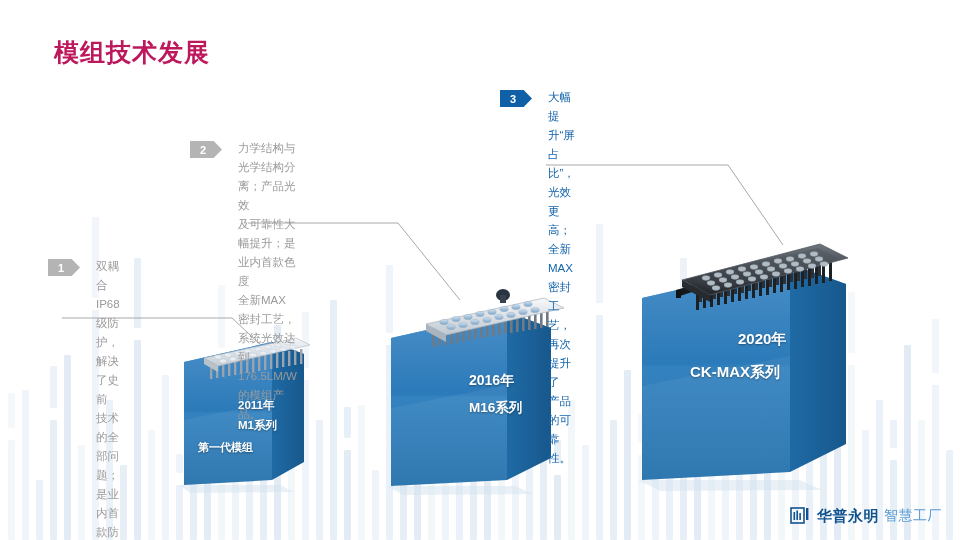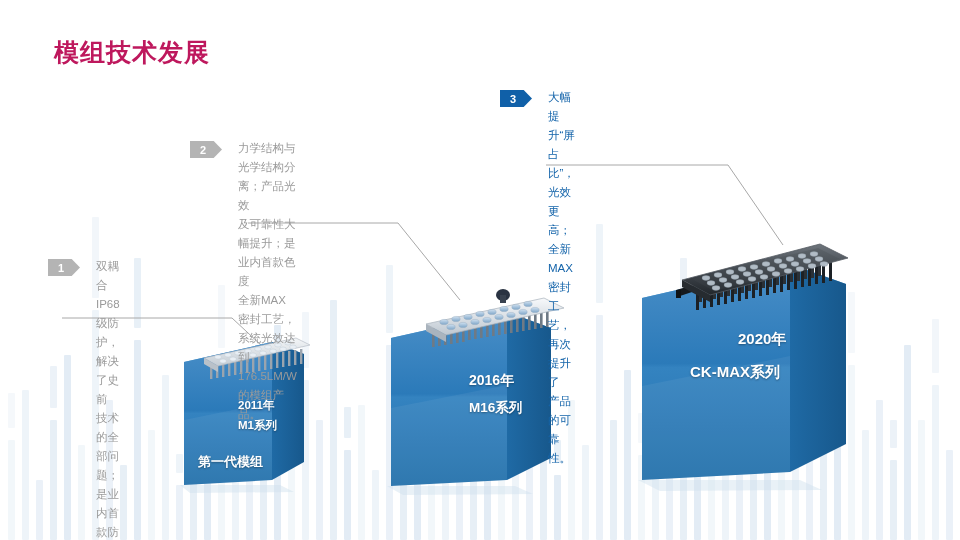--- a/index.html
+++ b/index.html
@@ -209,21 +209,21 @@
       </defs>
       <polygon points="8,22 96,2 128,14 40,35" fill="url(#t1)"></polygon>
       <polygon points="96,2 128,14 128,122 96,140" fill="url(#s1)"></polygon>
       <polygon points="8,22 96,2 96,140 8,145" fill="url(#f1)"></polygon>
       <polygon points="8,80 96,62 96,140 8,145" fill="#ffffff" opacity="0.06"></polygon>
       <polygon points="40,35 128,14 128,122 40,128" fill="none"></polygon>
       <polygon points="4,145 104,145 118,152 14,153" fill="#cfe0ee" opacity="0.45"></polygon>
     </svg>
     <div class="lbl" style="left:62px;top:58px;font-size:11.5px;">2011年</div>
     <div class="lbl" style="left:62px;top:78px;font-size:11.5px;">M1系列</div>
-    <div class="lbl" style="left:22px;top:113px;font-size:13px;">第一代模组</div>
+    <div class="lbl" style="left:22px;top:100px;font-size:11px;">第一代模组</div>
   </div>
 
   <div class="cube" style="left:383px;top:308px;">
     <svg width="190" height="190" viewBox="0 0 190 190">
       <defs>
         <linearGradient id="f2" x1="0" y1="0" x2="0" y2="1">
           <stop offset="0%" stop-color="#4a8fc8"></stop>
             <stop offset="47%" stop-color="#2b7ab9"></stop>
           <stop offset="49%" stop-color="#3483c0"></stop>
             <stop offset="100%" stop-color="#2370ab"></stop>
@@ -483,14 +483,25 @@
         <ellipse cx="102" cy="49" rx="4" ry="2.4"></ellipse>
           <ellipse cx="114" cy="46" rx="4" ry="2.4"></ellipse>
         <ellipse cx="126" cy="43" rx="4" ry="2.4"></ellipse>
           <ellipse cx="138" cy="41" rx="4" ry="2.4"></ellipse>
         <ellipse cx="150" cy="38" rx="4" ry="2.4"></ellipse>
           <ellipse cx="162" cy="36" rx="4" ry="2.4"></ellipse>
       </g>
     </svg>
   </div>
 
+  <div class="logo">
+    <svg class="logo-mark" viewBox="0 0 22 20">
+      <rect x="1" y="2" width="13" height="15" fill="none" stroke="#11538f" stroke-width="1.6"></rect>
+      <rect x="3.5" y="6" width="1.6" height="8" fill="#11538f"></rect>
+      <rect x="6.4" y="4.5" width="1.6" height="9.5" fill="#11538f"></rect>
+      <rect x="9.3" y="7" width="1.6" height="7" fill="#11538f"></rect>
+      <rect x="16" y="2" width="2.4" height="12" fill="#11538f"></rect>
+    </svg>
+    <span class="logo-main">华普永明</span>
+    <span class="logo-sub">智慧工厂</span>
+  </div>
 
 </div>
 
 </body></html>

